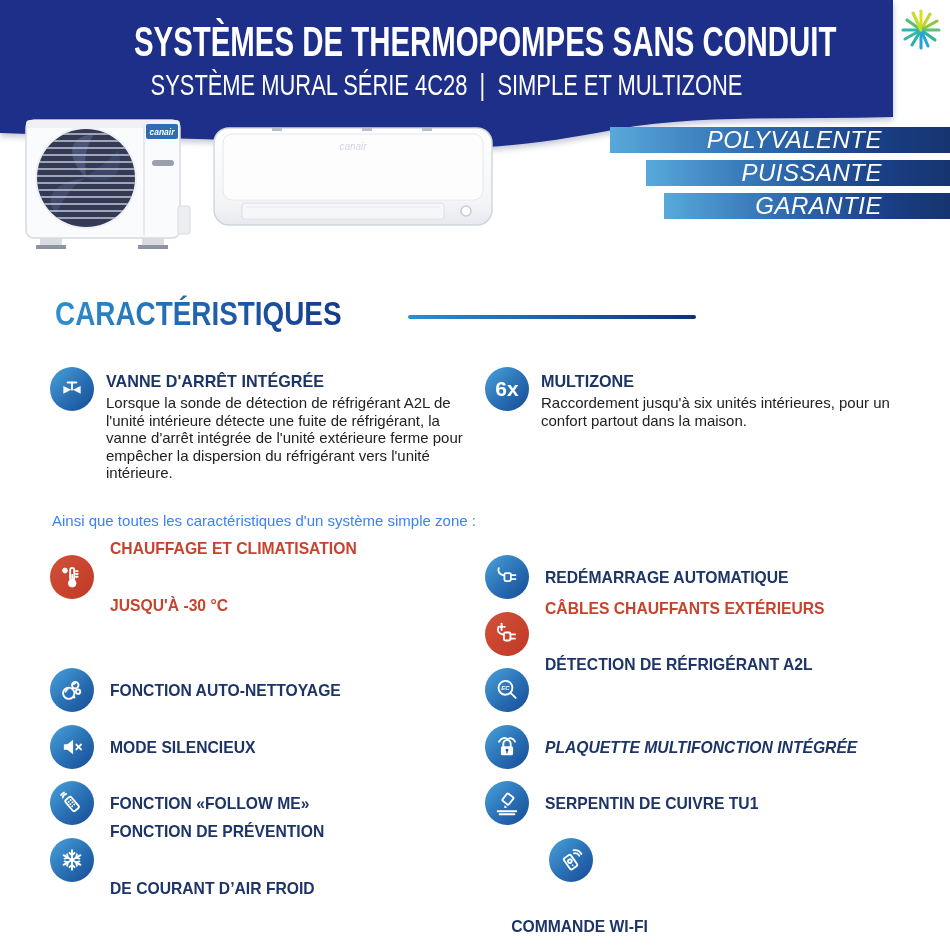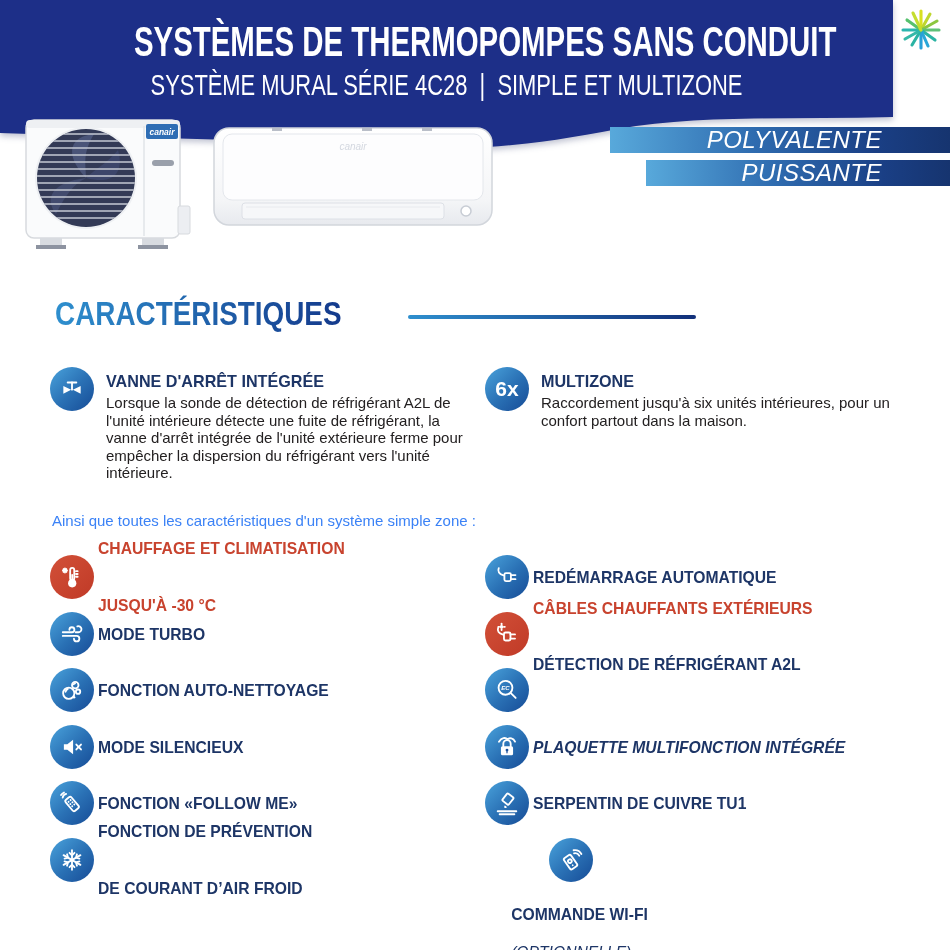--- a/index.html
+++ b/index.html
@@ -40,21 +40,21 @@
 
   
   .hl-icon{position:absolute;}
   .hl-title{position:absolute;font-size:17px;font-weight:700;color:#1d3566;
             transform:scaleX(.95);transform-origin:left;white-space:pre;}
   .hl-body{position:absolute;font-size:15px;line-height:17.5px;color:#232021;}
 
   .intro{position:absolute;left:52px;top:512px;font-size:15px;color:#3b82f6;}
 
   
-  .feat{position:absolute;height:44px;display:flex;align-items:center;gap:4px;}
+  .feat{position:absolute;height:44px;display:flex;align-items:center;gap:16px;}
   .feat-label{font-size:16.5px;font-weight:700;color:#1d3566;line-height:19px;
               transform:scaleX(.95);transform-origin:left;white-space:pre;}
   .feat-label.red{color:#c8432e;}
   .feat-label .opt{font-style:italic;font-weight:400;}
 
   
   .art{position:absolute;}
 </style>
 </head>
 <body>
@@ -139,20 +139,21 @@
     <rect x="150" y="2" width="10" height="3" fill="#b9bec8"></rect>
     <rect x="210" y="2" width="10" height="3" fill="#b9bec8"></rect>
     <text x="141" y="24" font-size="10" font-style="italic" fill="#d4d8e0" text-anchor="middle">canair</text>
     <rect x="30" y="77" width="202" height="16" rx="3" fill="#f6f7f9" stroke="#dde0e6"></rect>
     <line x1="34" y1="81" x2="228" y2="81" stroke="#e8eaee"></line>
     <circle cx="254" cy="85" r="5" fill="#ffffff" stroke="#c7ccd4" stroke-width="1.5"></circle>
   </svg>
 
   <div class="ribbon r2">PUISSANTE</div>
   <div class="ribbon r1">POLYVALENTE</div>
+  <div class="ribbon r3">GARANTIE</div>
 
   <div class="sec-head">CARACTÉRISTIQUES</div>
   <div class="sec-line"></div>
 
   <div class="circle blue hl-icon" style="left:50px;top:367px;">
     <svg width="26" height="26" viewBox="0 0 24 24">
       <path fill="#fff" d="M4 9.2 L11.2 12.8 L4 16.4 Z M20 9.2 L12.8 12.8 L20 16.4 Z"></path>
       <line class="glyph" x1="12" y1="12.6" x2="12" y2="6"></line>
       <line class="glyph" x1="8" y1="6" x2="16" y2="6" stroke-width="2.4"></line>
     </svg>
@@ -184,32 +185,20 @@
             <line x1="4.2" y1="7.3" x2="6.8" y2="4.7"></line>
         </g>
       </svg>
     </div>
     <div class="feat-label red">
       <div>CHAUFFAGE ET CLIMATISATION</div>
       <div>JUSQU'À -30 °C</div>
     </div>
   </div>
 
-  <div class="feat" style="left:50px;top:612px;">
-    <div class="circle blue">
-      <svg width="26" height="26" viewBox="0 0 24 24">
-        <path class="glyph" d="M3.5 10.4 h8.4 a2.3 2.3 0 1 0 -2.3 -2.3"></path>
-        <path class="glyph" d="M3.5 13.8 h12.8 a2.5 2.5 0 1 1 -2.5 2.5"></path>
-        <path class="glyph" d="M15.4 10.4 h2.4 a2.8 2.8 0 1 0 -0.9 -5.4"></path>
-      </svg>
-    </div>
-    <div class="feat-label">
-      <div>MODE TURBO</div>
-    </div>
-  </div>
 
   <div class="feat" style="left:50px;top:668px;">
     <div class="circle blue">
       <svg width="26" height="26" viewBox="0 0 24 24">
         <circle class="glyph" cx="9" cy="15" r="5.2"></circle>
         <circle class="glyph" cx="15" cy="7.5" r="3"></circle>
         <circle class="glyph" cx="17.6" cy="13.5" r="2" stroke-width="1.4"></circle>
         <circle cx="13.9" cy="18.7" r="1.2" fill="#fff"></circle>
         <path class="glyph" d="M6.1 13.6 a3.5 3.5 0 0 1 2 -2.7" stroke-width="1.2"></path>
         <path class="glyph" d="M13.5 6.7 a1.8 1.8 0 0 1 1.3 -0.8" stroke-width="1.1"></path>

